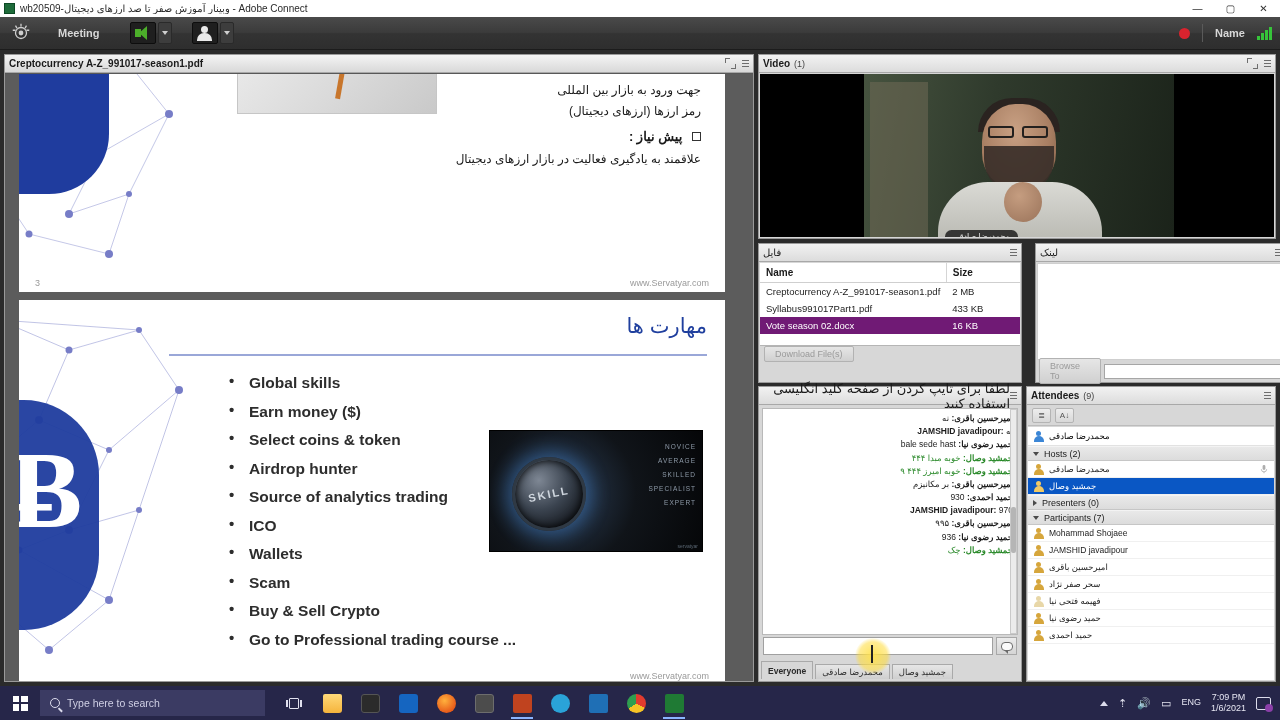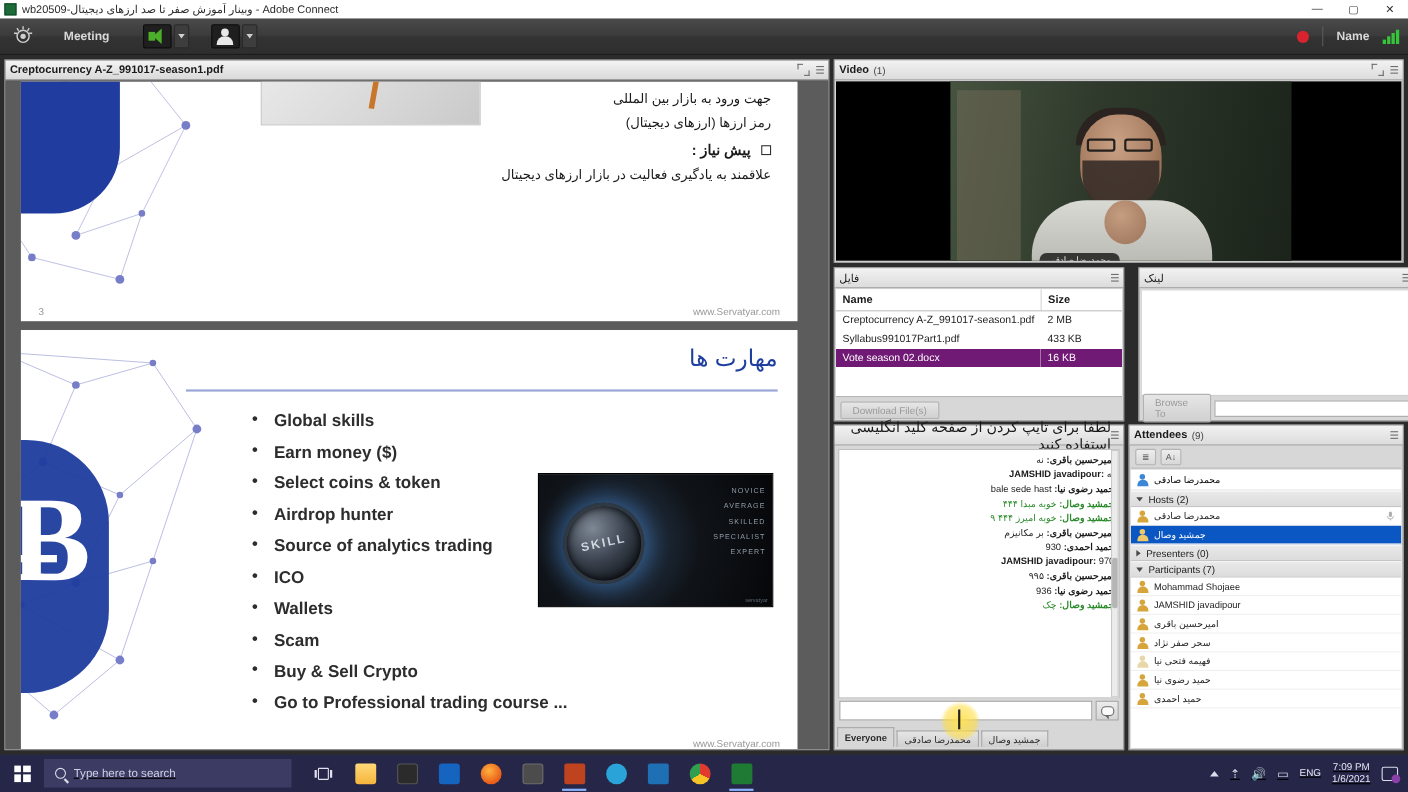--- a/index.html
+++ b/index.html
@@ -170,22 +170,22 @@
   #files-pod { left: 758px; top: 243px; width: 264px; height: 140px; }
   .files-body { position:absolute; left:1px; top:19px; right:1px; bottom:1px; background:#fff; }
   .ftable { width:100%; border-collapse: collapse; font-size:9.5px; }
   .ftable th {
     text-align:left; font-size:10px; font-weight:bold; color:#1a1a1a; padding:4px 6px;
     background:#fff; border-bottom:1px solid #cfcfcf;
   }
   .ftable th.col-name { width: 70%; border-right:1px solid #d5d5d5; }
   .ftable td { padding:3px 6px; color:#1c1c1c; white-space:nowrap; overflow:hidden; }
   .ftable tr.sel td { background:#701a75; color:#fff; }
-  .files-foot { position:absolute; left:1px; right:1px; bottom:1px; height:21px;
-    background:#d7d7d7; border-top:1px solid #b5b5b5; display:flex; align-items:flex-end; padding-left:4px; }
+  .files-foot { position:absolute; left:1px; right:1px; bottom:1px; height:36px;
+    background:#d7d7d7; border-top:1px solid #b5b5b5; display:flex; align-items:flex-start; padding-left:4px; }
   .btn-disabled {
     font-size:9px; color:#9a9a9a; background:linear-gradient(180deg,#e6e6e6,#d0d0d0);
     border:1px solid #b2b2b2; border-radius:2px; padding:2px 10px;
   }
 
   
   #links-pod { left: 1035px; top: 243px; width: 252px; height: 140px; }
   .links-body { position:absolute; left:1px; top:19px; right:1px; bottom:22px; background:#fff; border:1px solid #cfcfcf; }
   .links-foot { position:absolute; left:1px; right:1px; bottom:1px; height:20px; display:flex; align-items:center; gap:3px; padding:0 2px; }
   .links-input { flex:1; height:15px; background:#fff; border:1px solid #a6a6a6; }
@@ -242,21 +242,21 @@
   .usr-ico { width:11px;height:11px;position:relative;flex:none; }
   .usr-ico .h { position:absolute;left:3px;top:0;width:5px;height:5px;border-radius:50%;background:#d6a63c; }
   .usr-ico .b { position:absolute;left:0.5px;top:5px;width:10px;height:6px;border-radius:5px 5px 0 0;background:#d6a63c; }
   .usr-ico.host .h, .usr-ico.host .b { background:#d6a63c; }
   .usr-ico.blue .h, .usr-ico.blue .b { background:#3b86d6; }
   .usr-ico.white .h, .usr-ico.white .b { background:#e8d7a8; }
   .att-row.sel .usr-ico .h, .att-row.sel .usr-ico .b { background:#f0c966; }
   .mic-badge { margin-left:auto; width:10px;height:10px;opacity:.6; }
 
   
-  .taskbar { position:absolute; left:0; bottom:0; width:1280px; height:34px; background:#262649; display:flex; align-items:center;text-decoration:underline; }
+  .taskbar { position:absolute; left:0; bottom:0; width:1280px; height:34px; background:#262649; display:flex; align-items:center; }
   .start-btn { width:40px;height:34px; display:flex;align-items:center;justify-content:center; }
   .win-logo { width:15px;height:15px; display:grid; grid-template-columns:1fr 1fr; grid-gap:1.5px; }
   .win-logo i { background:#ffffff; display:block; }
   .search-box { width:225px; height:26px; background:#3b3b63; display:flex; align-items:center; gap:7px; padding-left:10px; }
   .search-box span { font-size:10.5px; color:#cfcfe4; }
   .mag { width:10px;height:10px;border:1.5px solid #dcdcec;border-radius:50%;position:relative;flex:none; }
   .mag::after{content:'';position:absolute;right:-4px;bottom:-3px;width:5px;height:1.5px;background:#dcdcec;transform:rotate(45deg);}
   .tb-apps { display:flex; align-items:center; gap:4px; margin-left:12px; }
   .tb-app { width:34px;height:34px; display:flex;align-items:center;justify-content:center; position:relative; }
   .tb-app.active::after { content:''; position:absolute; left:6px; right:6px; bottom:1px; height:2px; background:#8ab4ff; }

